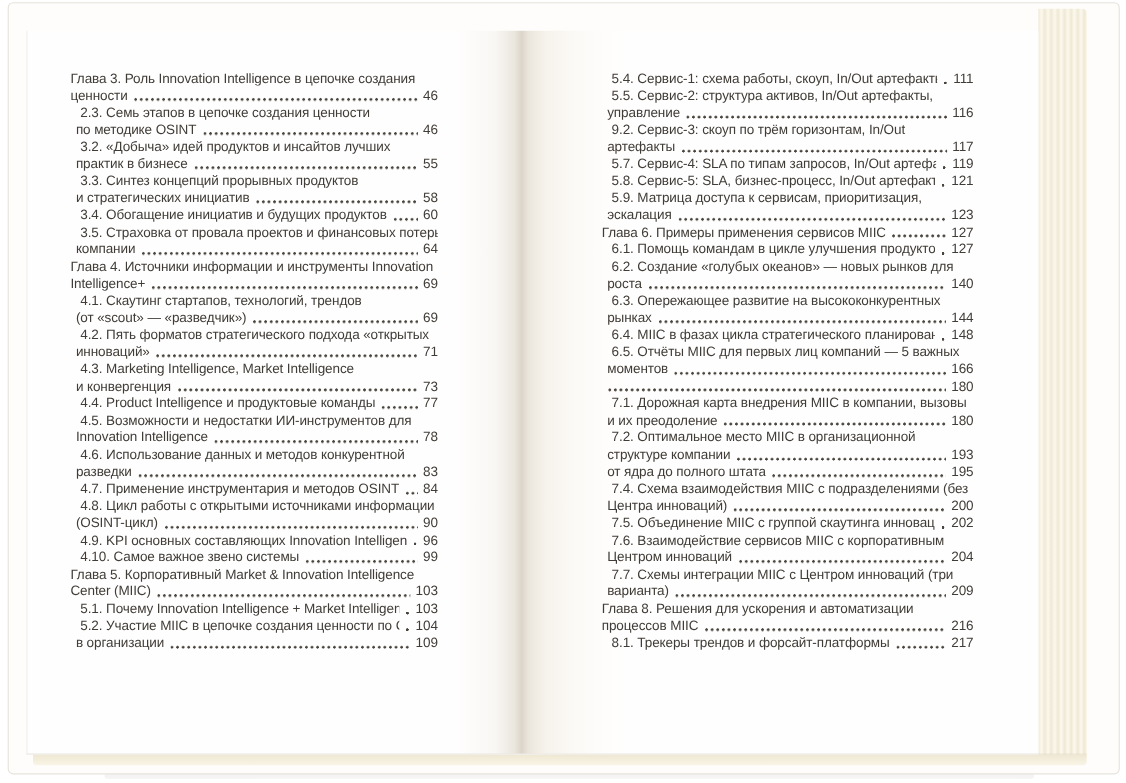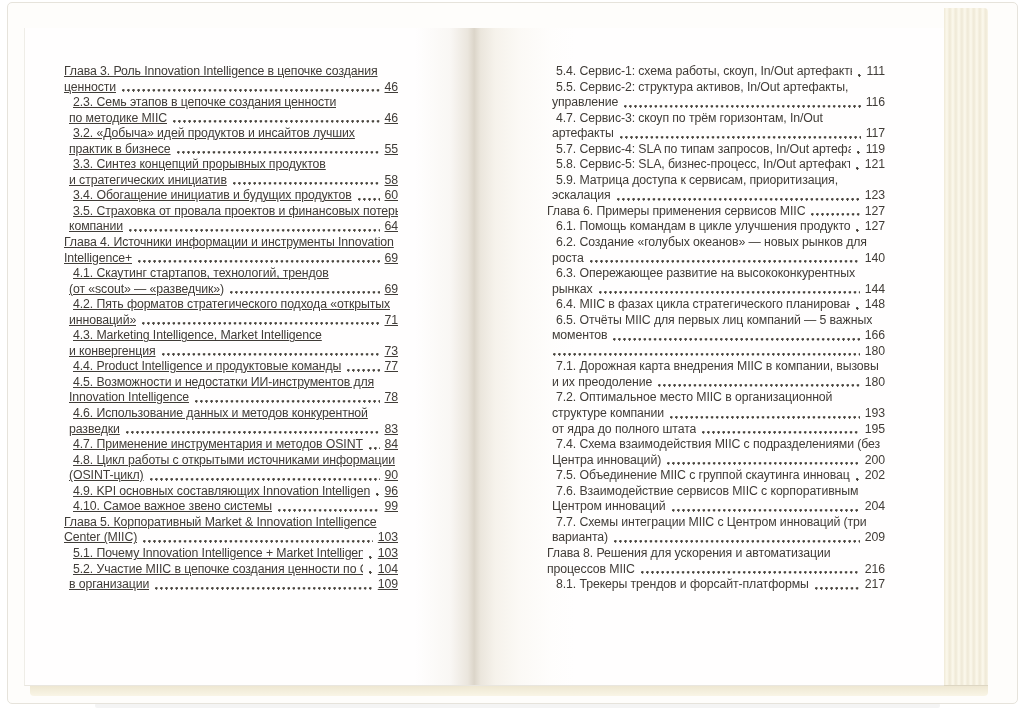--- a/index.html
+++ b/index.html
@@ -35,21 +35,21 @@
       rgba(188,174,146,0.30) 33%,
       rgba(170,156,128,0.42) 37%,
       rgba(205,194,170,0.40) 41%,
       rgba(226,217,196,0.32) 50%,
       rgba(238,231,214,0.22) 65%,
       rgba(248,244,234,0.10) 85%,
       rgba(255,255,255,0) 100%);}
   
   .toc{position:absolute;top:64px;color:#403c37;font-size:12.3px;
     letter-spacing:-0.1px;}
-  #toc-left{left:64px;width:334px;text-decoration:underline;}
+  #toc-left{left:64px;width:334px;}
   #toc-right{left:547px;width:338px;}
   .line{display:flex;align-items:baseline;height:15.55px;white-space:nowrap;}
   .line .txt{flex:0 1 auto;min-width:0;overflow:hidden;}
   .i0{padding-left:0;}
   .i1{padding-left:9px;}
   .i2{padding-left:5px;}
   .leader{flex:1 1 auto;min-width:4px;align-self:flex-end;
     margin:0 5px 3px 6px;height:3px;
     background-image:radial-gradient(circle at 1.3px 1.4px,#49453e 1.15px,transparent 1.4px);
     background-size:5.1px 3px;background-repeat:repeat-x;}
@@ -73,21 +73,21 @@
       </div>
       <div class="line i0">
         <span class="txt">ценности</span>
         <span class="leader"></span>
         <span class="num">46</span>
       </div>
       <div class="line i1">
         <span class="txt">2.3. Семь этапов в цепочке создания ценности</span>
       </div>
       <div class="line i2">
-        <span class="txt">по методике MIIC</span>
+        <span class="txt">по методике OSINT</span>
         <span class="leader"></span>
         <span class="num">46</span>
       </div>
       <div class="line i1">
         <span class="txt">3.2. «Добыча» идей продуктов и инсайтов лучших</span>
       </div>
       <div class="line i2">
         <span class="txt">практик в бизнесе</span>
         <span class="leader"></span>
         <span class="num">55</span>
@@ -221,21 +221,21 @@
       </div>
       <div class="line i1">
         <span class="txt">5.5. Сервис-2: структура активов, In/Out артефакты,</span>
       </div>
       <div class="line i2">
         <span class="txt">управление</span>
         <span class="leader"></span>
         <span class="num">116</span>
       </div>
       <div class="line i1">
-        <span class="txt">4.7. Сервис-3: скоуп по трём горизонтам, In/Out</span>
+        <span class="txt">9.2. Сервис-3: скоуп по трём горизонтам, In/Out</span>
       </div>
       <div class="line i2">
         <span class="txt">артефакты</span>
         <span class="leader"></span>
         <span class="num">117</span>
       </div>
       <div class="line i1">
         <span class="txt">5.7. Сервис-4: SLA по типам запросов, In/Out артефакты</span>
         <span class="leader"></span>
         <span class="num">119</span>

